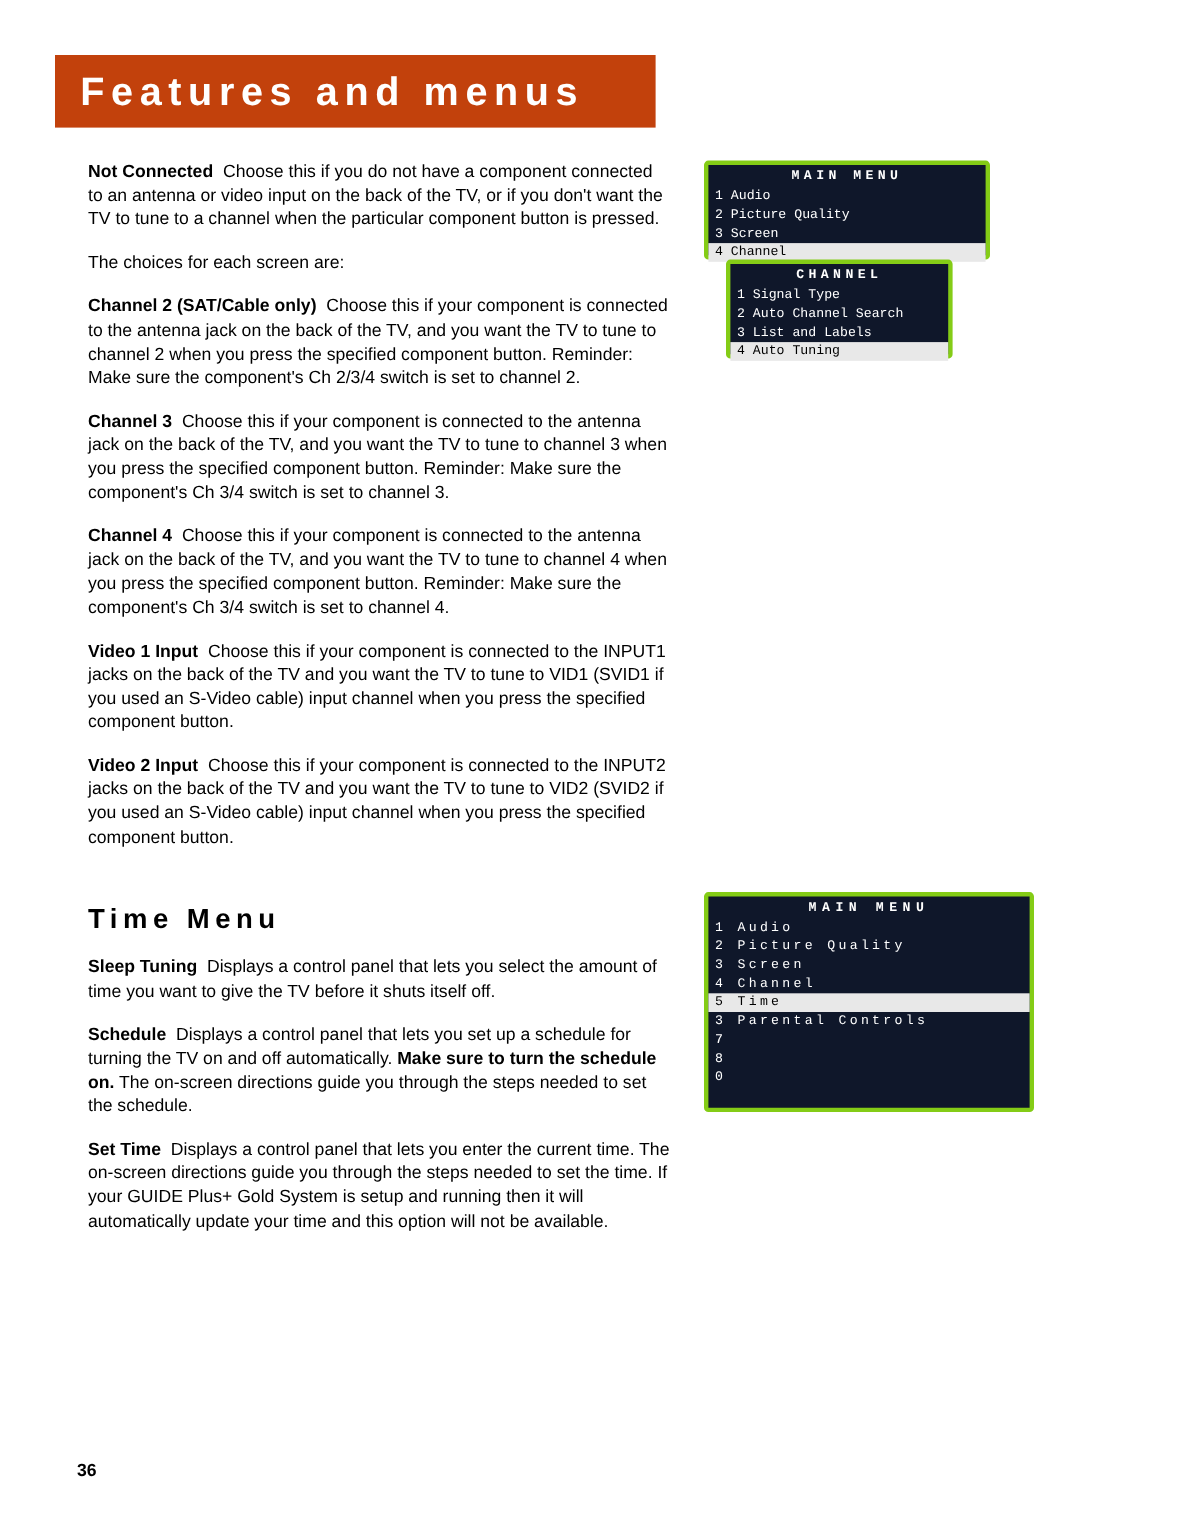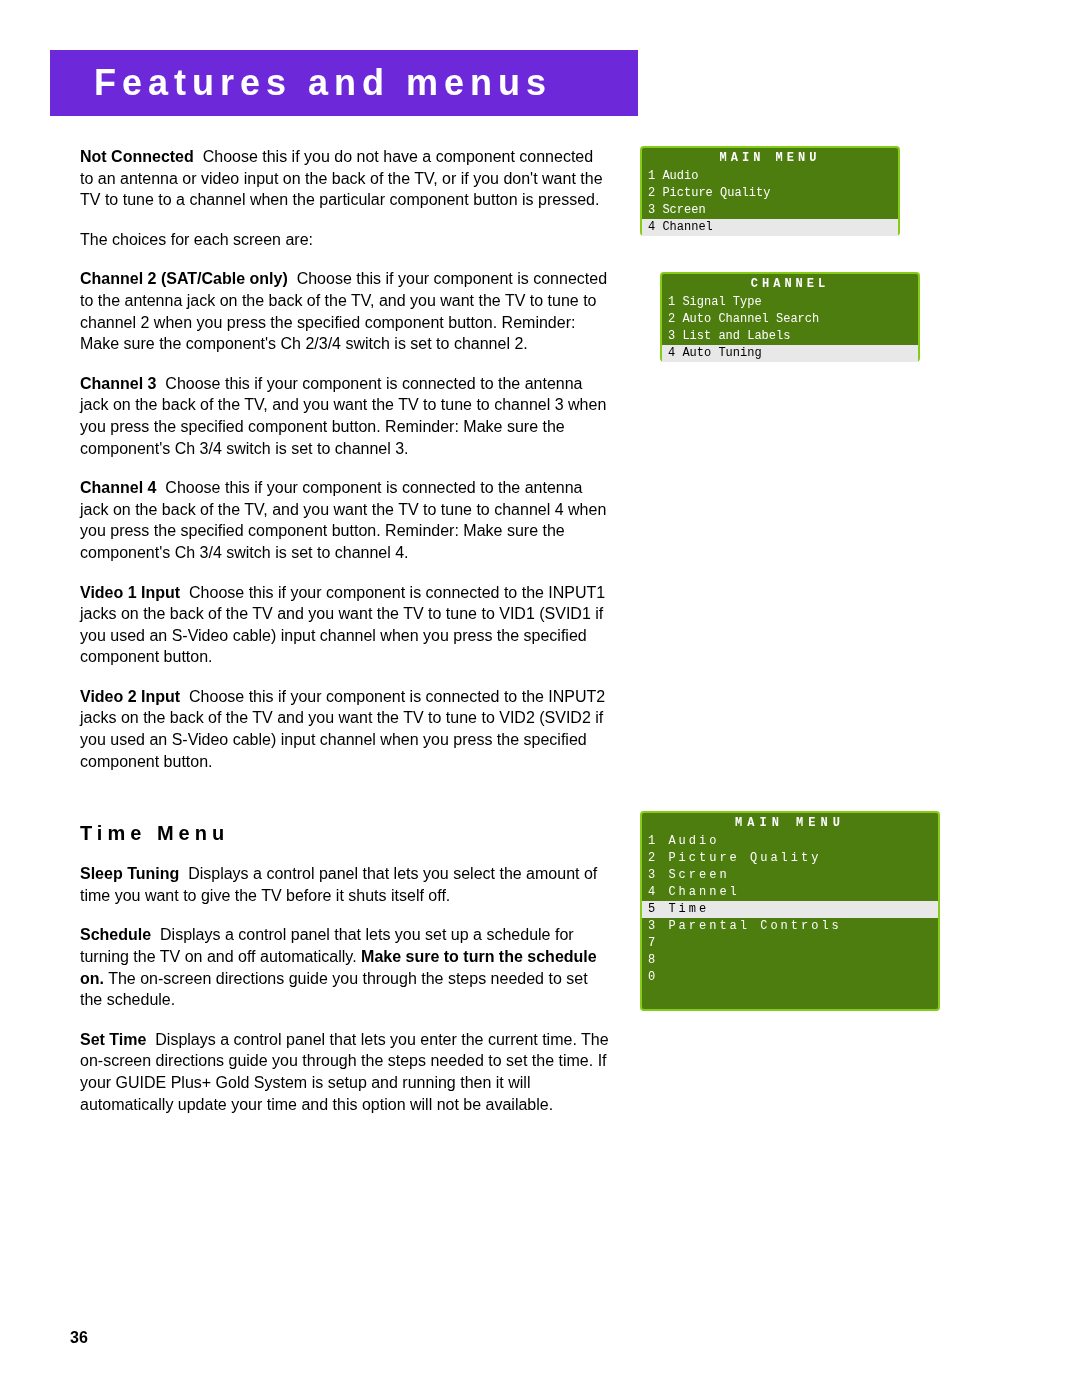--- a/index.html
+++ b/index.html
@@ -12,92 +12,92 @@
       position: relative;
       box-sizing: border-box;
     }
     .page {
       padding: 50px 50px 40px 50px;
       position: relative;
       height: 100%;
       box-sizing: border-box;
     }
     .title-bar {
-      background: #6d28d9;
+      background: #c2410c;
       color: #fff;
       font-size: 36px;
       font-weight: bold;
       letter-spacing: 6px;
-      padding: 12px 44px;
+      padding: 12px 23px;
       margin-bottom: 30px;
       display: inline-block;
       min-width: 500px;
     }
     .columns {
       display: flex;
       gap: 30px;
     }
     .left-col {
       flex: 1;
       max-width: 530px;
       padding-left: 30px;
     }
     .right-col {
       width: 380px;
       position: relative;
     }
     .para { margin-bottom: 18px; font-size: 16px; line-height: 1.35; }
     .bold { font-weight: bold; }
     .section-heading {
-      font-size: 20px;
+      font-size: 25px;
       font-weight: bold;
       letter-spacing: 5px;
       margin-top: 50px;
       margin-bottom: 18px;
     }
     .page-number {
       position: absolute;
       bottom: 50px;
       left: 70px;
       font-size: 16px;
       font-weight: bold;
     }
     .menu-stack {
       position: relative;
       height: 320px;
     }
     .menu-panel {
       position: absolute;
-      background: #4d7c0f;
+      background: #0f172a;
       color: #fff;
       font-family: "Courier New", monospace;
       font-size: 12px;
       line-height: 1.25;
-      border: 2px solid #84cc16;
+      border: 4px solid #84cc16;
       border-radius: 4px;
       box-sizing: border-box;
     }
     .menu-title {
       color: #fff;
       font-weight: bold;
       letter-spacing: 4px;
       text-align: center;
       padding: 3px 0 2px 0;
       font-size: 12px;
     }
     .menu-item {
       padding: 1px 6px;
       white-space: nowrap;
     }
     .menu-item.selected {
       background: #e8e8e8;
       color: #000;
     }
     .panel1 { left: 0; top: 0; width: 260px; height: 90px; z-index: 1; }
-    .panel2 { left: 20px; top: 90px; width: 260px; height: 90px; z-index: 2; margin-top: 36px; }
+    .panel2 { left: 20px; top: 90px; width: 206px; height: 90px; z-index: 2; }
     .panel3 { left: 40px; top: 170px; width: 260px; height: 130px; z-index: 3; }
 
     .menu-stack2 {
       position: relative;
       height: 320px;
       margin-top: 5px;
     }
     .panel4 { left: 0; top: 0; width: 300px; height: 200px; z-index: 1; }
     .panel5 { left: 40px; top: 155px; width: 280px; height: 170px; z-index: 2; }
 

